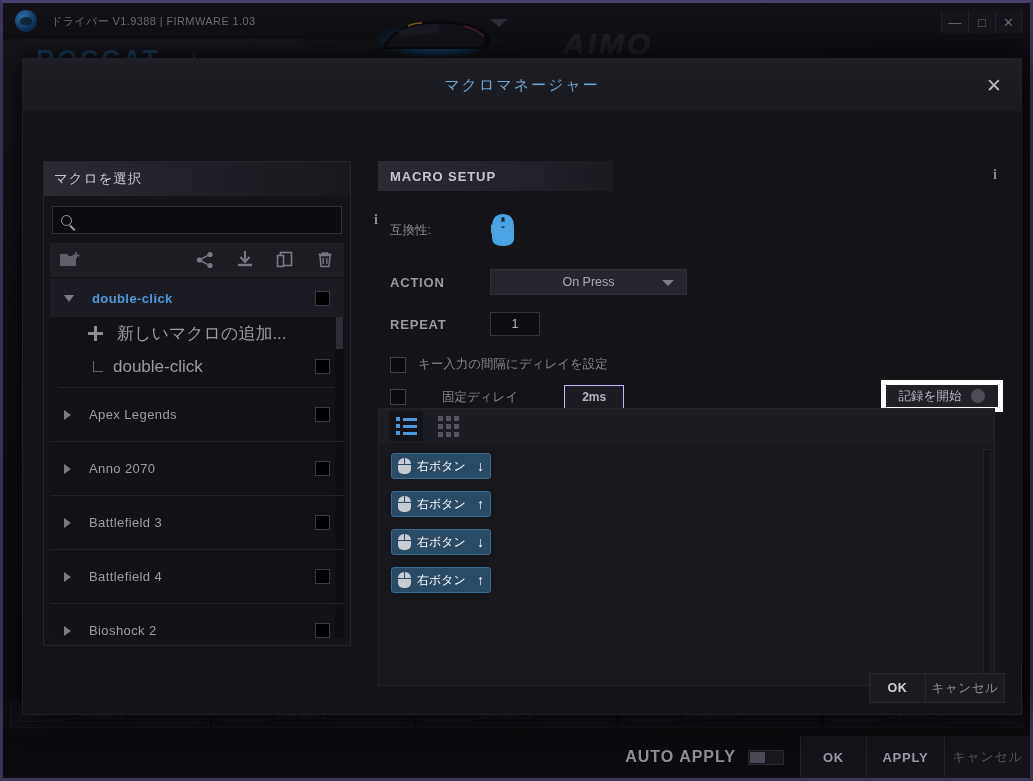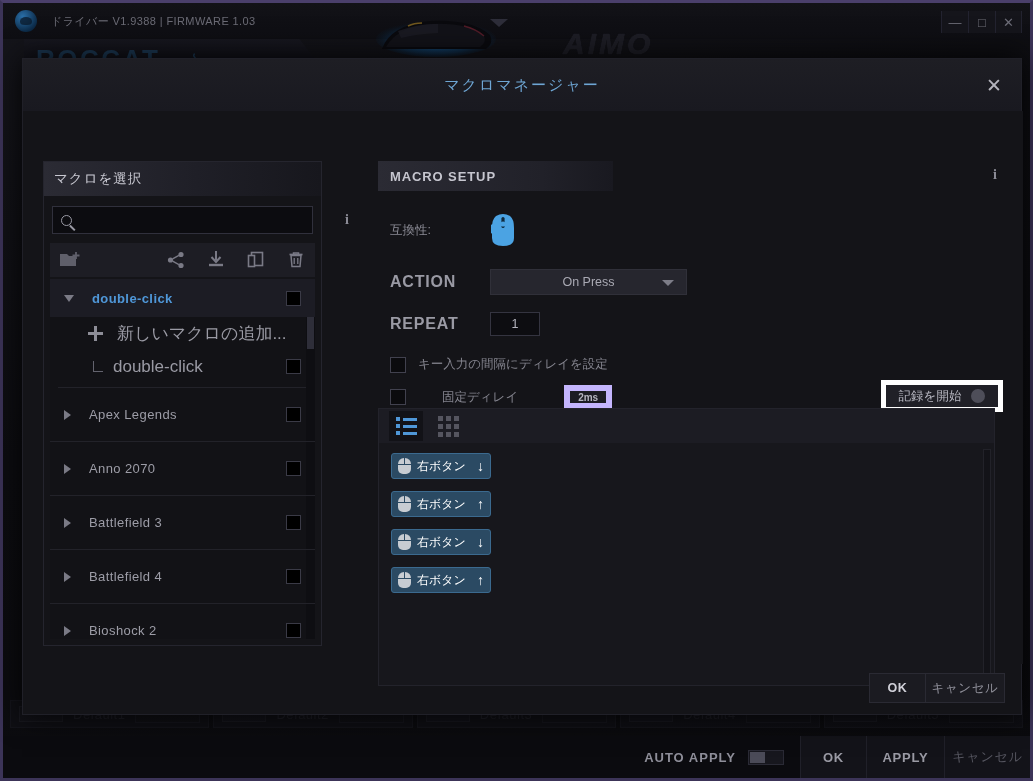--- a/index.html
+++ b/index.html
@@ -96,21 +96,21 @@
   .bg-prof .pbox {
     flex: 1; height: 18px; background: #141419; border: 1px solid #1e1e27;
   }
 
   .bottombar {
     position: absolute; left: 3px; bottom: 3px; width: 1027px; height: 42px;
     background: #0b0b0f;
     display: flex; align-items: center; justify-content: flex-end;
   }
   .autoapply-lbl {
-    font-size: 13px; font-weight: bold; color: #8e8e99; letter-spacing: 1px;
+    font-size: 16px; font-weight: bold; color: #8e8e99; letter-spacing: 1px;
   }
   .toggle {
     width: 36px; height: 15px; margin-left: 12px; margin-right: 16px;
     background: #17171e; border: 1px solid #2a2a35; position: relative;
   }
   .toggle .knob {
     position: absolute; left: 1px; top: 1px; width: 15px; height: 11px;
     background: #4b4b58;
   }
   .bb-btns { display: flex; height: 42px; }
@@ -142,21 +142,21 @@
     width: 26px; height: 26px; display: flex; align-items: center; justify-content: center;
     color: #b4b4bd; font-size: 19px; line-height: 1;
   }
   .modal-body {
     position: absolute; left: 0; top: 52px; width: 1000px; height: 553px;
     background: #141418;
   }
 
   
   .lpanel {
-    position: absolute; left: 20px; top: 50px; width: 279px; height: 485px;
+    position: absolute; left: 20px; top: 50px; width: 308px; height: 485px;
     background: #141418; border: 1px solid #25252e;
   }
   .lp-head {
     height: 34px; background: linear-gradient(90deg,#2b2b34 0%,#1f1f27 55%,#17171d 100%);
     display: flex; align-items: center; padding-left: 10px;
     position: relative;
   }
   .lp-head-title { font-size: 13.5px; color: #c9c9d2; letter-spacing: 1px; }
   .info-i {
     position: absolute; right: -22px; top: 0px;
@@ -252,21 +252,21 @@
   .rp-info {
     position: absolute; right: 4px; top: 7px;
     font-size: 14px; font-weight: bold; color: #8b8b95; font-family: "Liberation Serif", serif;
   }
   .row { display: flex; align-items: center; }
   .compat-row { margin-top: 22px; padding-left: 12px; }
   .compat-lbl { font-size: 12.5px; color: #8b8b95; width: 100px; }
   .mouse-glyph { width: 26px; height: 34px; }
   .action-row { margin-top: 22px; padding-left: 12px; }
   .field-lbl {
-    font-size: 16px; font-weight: bold; color: #9a9aa4; letter-spacing: .8px; width: 100px;
+    font-size: 13px; font-weight: bold; color: #9a9aa4; letter-spacing: .8px; width: 100px;
   }
   .select {
     width: 197px; height: 26px; background: #26262e; border: 1px solid #303039;
     display: flex; align-items: center; justify-content: center; position: relative;
   }
   .select-val { font-size: 12.5px; color: #a9a9b3; }
   .sel-caret {
     position: absolute; right: 12px; top: 10px; width: 0; height: 0;
     border-left: 6px solid transparent; border-right: 6px solid transparent;
     border-top: 6px solid #7d7d88;
@@ -277,24 +277,24 @@
     display: flex; align-items: center; justify-content: center;
     font-size: 12.5px; color: #b5b5bf;
   }
   .chk-row { margin-top: 20px; padding-left: 12px; align-items: center; }
   .chkbox {
     width: 16px; height: 16px; background: #0b0b0e; border: 1px solid #41414e; flex: none;
   }
   .chk-lbl { font-size: 12.5px; color: #83838d; margin-left: 12px; }
   .delay-row { margin-top: 12px; padding-left: 12px; align-items: center; position: relative; gap: 24px; }
   .delayfield {
-    width: 48px; height: 24px; margin-left: 22px;
-    background: #1c1c23; border: 6px solid #c4b5fd;
+    width: 60px; height: 24px; margin-left: 22px;
+    background: #1c1c23; border: 1px solid #c4b5fd;
     display: flex; align-items: center; justify-content: center;
-    font-size: 10px; color: #b5b5bf; font-weight: bold;
+    font-size: 12px; color: #b5b5bf; font-weight: bold;
   }
   .recbtn {
     position: absolute; right: 0; top: -5px;
     width: 122px; height: 32px; background: #202027; border: 5px solid #ffffff;
     display: flex; align-items: center; justify-content: center; gap: 10px;
   }
   .recbtn-lbl { font-size: 12.5px; color: #b8b8c2; }
   .recdot { width: 14px; height: 14px; border-radius: 50%; background: #4e4e59; }
 
   .eventpanel {

